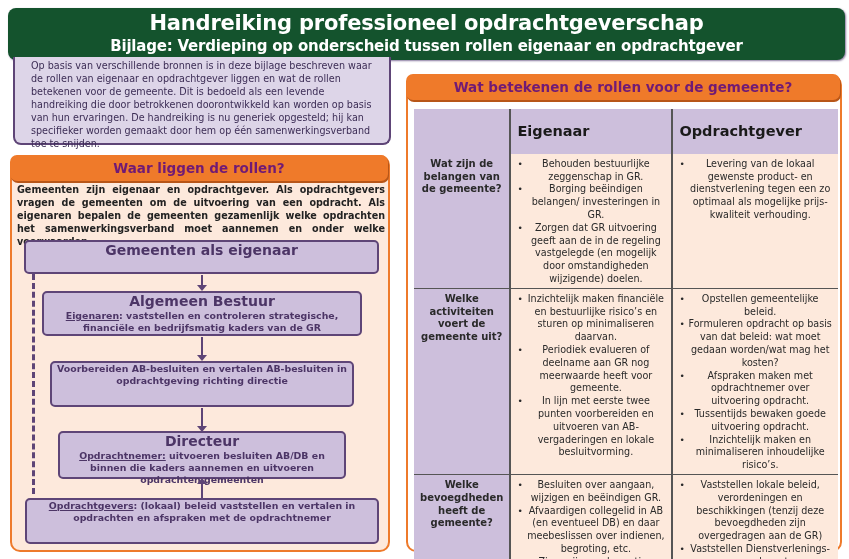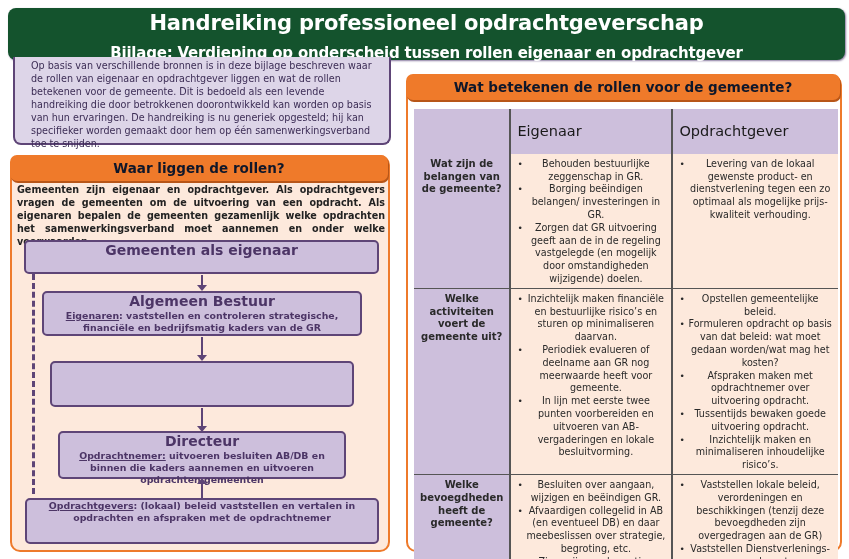--- a/index.html
+++ b/index.html
@@ -5,35 +5,35 @@
     * { box-sizing: border-box; margin: 0; padding: 0; }
     html, body { width: 849px; height: 559px; background: #ffffff; overflow: hidden; }
     body { position: relative; font-family: "DejaVu Sans", "Liberation Sans", sans-serif; color: #1a1a1a; }
 
     .header {
       position: absolute; left: 8px; top: 8px; width: 837px; height: 52px;
       background: #14532d; border-radius: 8px; color: #fff; text-align: center;
       box-shadow: 1px 1px 2px #8a7aa0;
     }
     .header .title { font-size: 21px; font-weight: bold; line-height: 26px; padding-top: 2px; letter-spacing: -0.2px; }
-    .header .subtitle { font-size: 15px; font-weight: bold; line-height: 20px; letter-spacing: -0.2px; margin-top: 7px; }
+    .header .subtitle { font-size: 15px; font-weight: bold; line-height: 20px; letter-spacing: -0.2px; }
 
     .intro {
       position: absolute; left: 13px; top: 57px; width: 378px; height: 88px;
       background: #ddd5e8; border: 2px solid #5e4577; border-top: none;
       border-radius: 0 0 8px 8px; padding: 2px 8px 0 16px;
       font-size: 9.6px; line-height: 13px; color: #3c2d55;
     }
 
     .left-panel {
       position: absolute; left: 10px; top: 155px; width: 380px; height: 397px;
       background: #fde9dc; border: 2px solid #ee7a2b; border-radius: 10px;
     }
     .orange-bar {
-      position: absolute; background: #ef7a2a; color: #0f172a; font-weight: bold; text-align: center;
+      position: absolute; background: #ef7a2a; color: #701a75; font-weight: bold; text-align: center;
       border-radius: 7px; box-shadow: 1px 2px 0 #b85618;
     }
     .left-bar { left: 10px; top: 155px; width: 378px; height: 26px; font-size: 13.5px; line-height: 26px; }
     .left-intro {
       position: absolute; left: 17px; top: 183px; width: 368px;
       font-size: 9.6px; line-height: 13px; font-weight: bold; text-align: justify; color: #222;
     }
 
     .box {
       position: absolute; background: #cdbfdc; border: 2px solid #5e4577; border-radius: 5px;
@@ -60,21 +60,21 @@
       position: absolute; left: 406px; top: 75px; width: 436px; height: 477px;
       background: #ffffff; border: 2px solid #ee7a2b; border-radius: 10px;
     }
     .right-bar { left: 406px; top: 74px; width: 434px; height: 26px; font-size: 13.5px; line-height: 26px; }
 
     table.roles {
       position: absolute; left: 414px; top: 109px; width: 424px;
       border-collapse: collapse; font-size: 9.6px; line-height: 12.8px;
     }
     table.roles th {
-      background: #cdbfdc; font-size: 14.5px; font-weight: normal; text-align: left;
+      background: #cdbfdc; font-size: 14.5px; font-weight: bold; text-align: left;
       padding: 16px 6px; height: 28px; color: #1a1a1a;
     }
     table.roles td { vertical-align: top; padding: 4px 6px 2px 6px; background: #fde9dc; color: #2a2a2a; text-align: center; }
     table.roles td.q { background: #cdbfdc; font-weight: bold; width: 88px; font-size: 10px; }
     table.roles th + th, table.roles td + td { border-left: 2px solid #555; }
     table.roles tr + tr td, table.roles tr + tr th { border-top: 1.5px solid #555; }
     table.roles ul { list-style: none; }
     table.roles li { position: relative; padding-left: 9px; }
     table.roles li::before { content: "•"; position: absolute; left: 0; top: 0; font-size: 9px; }
     table.roles .note { padding-left: 0; }
@@ -100,20 +100,21 @@
 </div>
 <div class="arrow down" style="left:201px; top:275px; height:14px;"></div>
 
 <div class="box" style="left:42px; top:291px; width:320px; height:45px;">
   <div class="box-title">Algemeen Bestuur</div>
   <div class="box-text"><u>Eigenaren</u><span>: vaststellen en controleren strategische, financiële en bedrijfsmatig kaders van de GR</span></div>
 </div>
 <div class="arrow down" style="left:201px; top:337px; height:22px;"></div>
 
 <div class="box" style="left:50px; top:361px; width:304px; height:46px;">
+  <div class="box-text"><span>Voorbereiden AB-besluiten en  vertalen AB-besluiten in opdrachtgeving richting directie</span></div>
 </div>
 <div class="arrow down" style="left:201px; top:408px; height:22px;"></div>
 
 <div class="box" style="left:58px; top:431px; width:288px; height:48px;">
   <div class="box-title">Directeur</div>
   <div class="box-text"><u>Opdrachtnemer:</u><span> uitvoeren besluiten AB/DB en binnen die kaders aannemen en uitvoeren opdrachten gemeenten</span></div>
 </div>
 <div class="arrow up" style="left:201px; top:480px; height:18px;"></div>
 
 <div class="box" style="left:25px; top:498px; width:354px; height:46px;">
@@ -164,21 +165,21 @@
           <li>Tussentijds bewaken goede uitvoering opdracht.</li>
           <li>Inzichtelijk maken en minimaliseren inhoudelijke risico’s.</li>
         </ul>
       </td>
     </tr>
     <tr style="height:130px;">
       <td class="q">Welke bevoegdheden heeft de gemeente?</td>
       <td>
         <ul>
           <li>Besluiten over aangaan, wijzigen en beëindigen GR.</li>
-          <li>Afvaardigen collegelid in AB (en eventueel DB) en daar meebeslissen over strategie, begroting, etc.</li>
+          <li>Afvaardigen collegelid in AB (en eventueel DB) en daar meebeslissen over indienen, begroting, etc.</li>
           <li>Zienswijze op begroting indienen</li>
           <li>Informatie en verantwoording vragen.</li>
         </ul>
       </td>
       <td>
         <ul>
           <li>Vaststellen lokale beleid, verordeningen en beschikkingen (tenzij deze bevoegdheden zijn overgedragen aan de GR)</li>
           <li>Vaststellen Dienstverlenings-overeenkomsten</li>
         </ul>
         <div class="note">(dit zijn bevoegdheden die een gemeente te allen tijde heeft; ook in geval er geen sprake is van samenwerking)</div>

